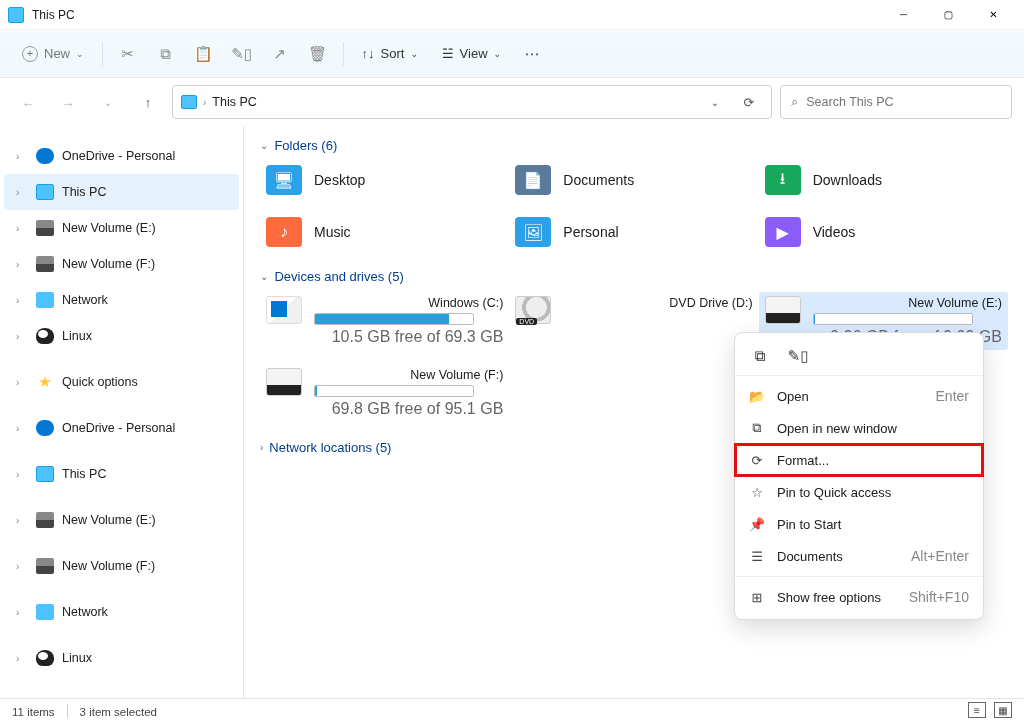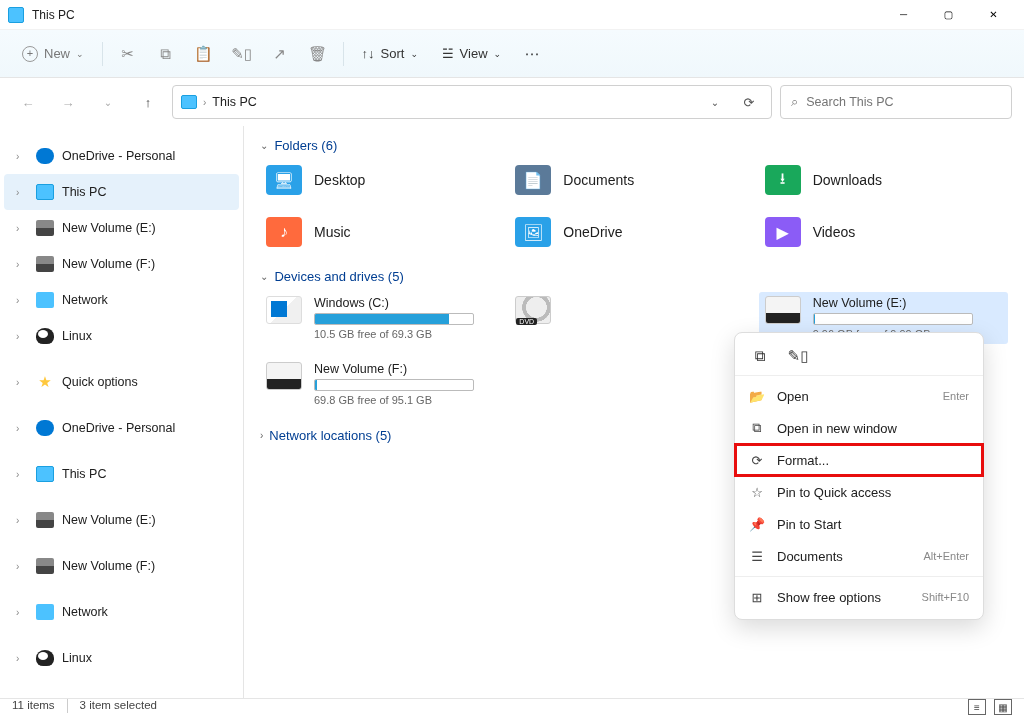--- a/index.html
+++ b/index.html
@@ -61,38 +61,38 @@
   .drive { display: flex; gap: 12px; padding: 4px 6px; align-items: flex-start; border-radius: 3px; }
   .drive.selected { background: #d9eaff; }
   .drive .dicon { width: 36px; height: 28px; border-radius: 3px; flex-shrink: 0; position: relative; }
   .dicon-win { background: linear-gradient(135deg,#fff 49%, #f0f0f0 50%); border:1px solid #ddd; }
   .dicon-win::before{content:""; position:absolute; left:4px; top:4px; width:16px; height:16px;
     background: conic-gradient(#0078d4 0 25%, #0078d4 0 50%, #0078d4 0 75%, #0078d4 0);
     display:grid; }
   .dicon-ssd { background: linear-gradient(#f4f4f4 60%, #222 60%); border:1px solid #ccc; }
   .dicon-dvd { background: radial-gradient(circle at 60% 40%, #eee 40%, #bbb 41% 55%, #eee 56%); border:1px solid #ccc; position:relative;}
   .dicon-dvd::after{content:"DVD"; position:absolute; bottom:-2px; left:0; background:#222; color:#fff; font-size:7px; padding:0 3px; border-radius:2px;}
-  .drive .dinfo { flex: 1; }
+  .drive .dinfo { flex: 1; text-align: right; }
   .drive .dname { font-size: 12.5px; margin-bottom: 3px; }
   .drive .bar { height: 12px; border: 1px solid #bbb; background: #fff; border-radius: 2px; margin-bottom: 3px; overflow: hidden; width: 160px;}
   .drive .bar .fill { height: 100%; background: #26a0da; }
-  .drive .dfree { font-size: 11px; color: #666; }
+  .drive .dfree { font-size: 16px; color: #666; }
 
   
   .ctxmenu { position: absolute; left: 734px; top: 332px; width: 250px; background: #fff; border: 1px solid #ddd; border-radius: 8px; box-shadow: 0 8px 24px rgba(0,0,0,.15); padding: 6px 0; z-index: 100; }
   .ctx-icons-row { display: flex; gap: 16px; padding: 6px 14px 8px 14px; border-bottom: 1px solid #eee; margin-bottom: 4px;}
   .ctx-icons-row .ci { width: 22px; height: 22px; display:flex; align-items:center; justify-content:center; color:#333; font-size:15px;}
   .ctx-item { display: flex; align-items: center; gap: 12px; height: 32px; padding: 0 14px; font-size: 13px; }
   .ctx-item .cicon { width: 16px; text-align: center; color: #444; }
-  .ctx-item .short { margin-left: auto; color: #888; font-size: 11px; text-align: right; }
+  .ctx-item .short { margin-left: auto; color: #888; font-size: 14px; text-align: right; }
   .ctx-item.highlight { outline: 3px solid #e80d0d; outline-offset: -2px; z-index: 2; }
   .ctx-divider { height: 1px; background: #eee; margin: 4px 0; }
 
   
-  .statusbar { height: 20px; border-top: 1px solid #e5e5e5; display: flex; align-items: flex-start; padding: 0 12px; font-size: 11.5px; color: #444; gap: 12px; }
+  .statusbar { height: 20px; border-top: 1px solid #e5e5e5; display: flex; align-items: flex-end; padding: 0 12px; font-size: 11.5px; color: #444; gap: 12px; }
   .statusbar .svdiv { width:1px; height:14px; background:#ccc; }
   .statusbar .viewmodes { margin-left: auto; display: flex; gap: 8px; }
   .statusbar .vm { width: 18px; height: 16px; border:1px solid #666; display:flex; align-items:center; justify-content:center; font-size:10px; }
 
   
   .fc-desktop{background:#2aa1e8;} .fc-docs{background:#5b7a99;} .fc-down{background:#19a85b;}
   .fc-music{background:#ff6a3d;} .fc-pics{background:#2aa1e8;} .fc-vids{background:#8b5cf6;}
 </style>
 </head>
 <body>
@@ -246,21 +246,21 @@
       <div class="folder">
           <div class="ficon fc-down">⭳</div>
           <div class="flabel">Downloads</div>
         </div>
       <div class="folder">
           <div class="ficon fc-music">♪</div>
           <div class="flabel">Music</div>
         </div>
       <div class="folder">
           <div class="ficon fc-pics">🖼</div>
-          <div class="flabel">OneDrive</div>
+          <div class="flabel">Personal</div>
         </div>
       <div class="folder">
           <div class="ficon fc-vids">▶</div>
           <div class="flabel">Videos</div>
         </div>
     </div>
 
     <div class="group-header">
       <span class="gchev">⌄</span>
       <span>Devices and drives (5)</span>
@@ -271,20 +271,23 @@
         <div class="dinfo">
           <div class="dname">Windows (C:)</div>
           <div class="bar">
               <div class="fill" style="width:85%"></div>
             </div>
           <div class="dfree">10.5 GB free of 69.3 GB</div>
         </div>
       </div>
       <div class="drive">
         <div class="dicon dicon-dvd"></div>
+        <div class="dinfo">
+          <div class="dname">DVD Drive (D:)</div>
+        </div>
       </div>
       <div class="drive selected">
         <div class="dicon dicon-ssd"></div>
         <div class="dinfo">
           <div class="dname">New Volume (E:)</div>
           <div class="bar">
               <div class="fill" style="width:1%"></div>
             </div>
           <div class="dfree">9.96 GB free of 9.99 GB</div>
         </div>

